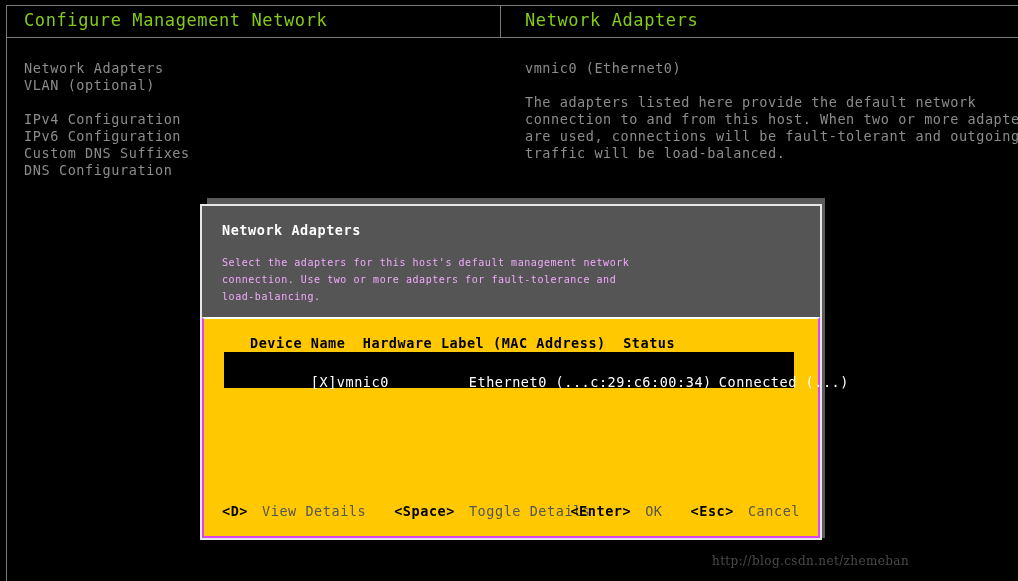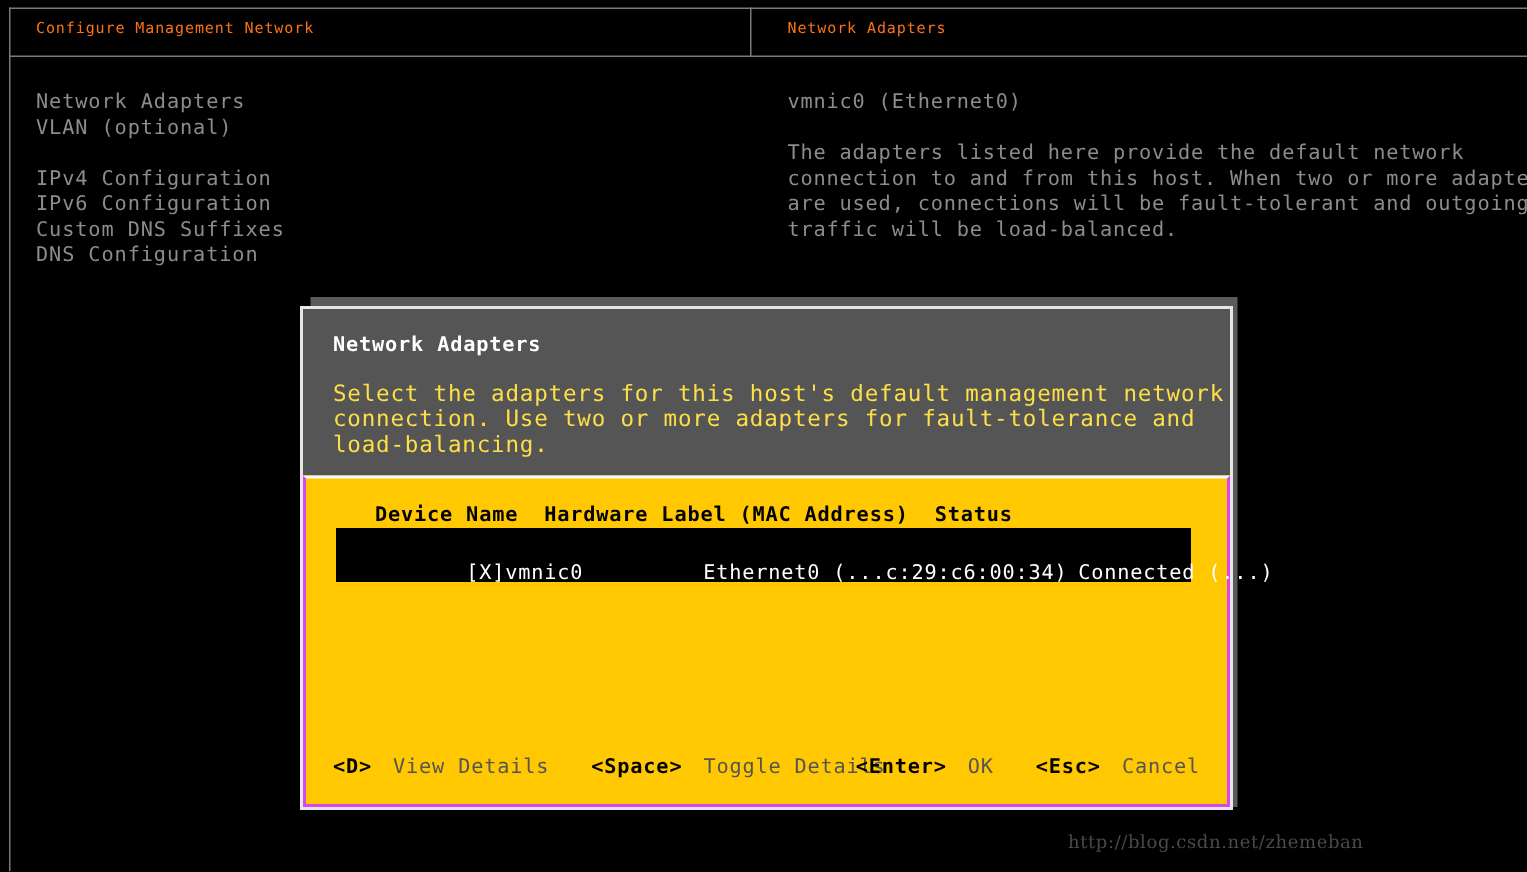--- a/index.html
+++ b/index.html
@@ -40,23 +40,23 @@
     position: absolute;
     left: 500px; top: 5px;
     width: 1px; height: 33px;
     background: #7a7a7a;
   }
 
   
   .hdr-title {
     position: absolute;
     top: 12px;
-    font-size: 10px;
+    font-size: 17px;
     line-height: 16px;
-    color: #f97316;
+    color: #84cc16;
     letter-spacing: 0.6px;
     white-space: pre;
   }
   .hdr-left  { left: 24px; }
   .hdr-right { left: 525px; }
 
   
   .menu {
     position: absolute;
     left: 24px;
@@ -125,23 +125,23 @@
   .dlg-title {
     font-size: 13.5px;
     line-height: 17px;
     color: #ffffff;
     font-weight: bold;
     letter-spacing: 0.55px;
     white-space: pre;
   }
   .dlg-desc-gap { height: 15px; }
   .dlg-desc-line {
-    font-size: 15px;
-    line-height: 17px;
-    color: #fde047;
+    font-size: 10px;
+    line-height: 17px;
+    color: #f0abfc;
     letter-spacing: 0.55px;
     white-space: pre;
   }
 
   
   .dlg-body {
     position: absolute;
     left: 0;
     top: 111px;
     right: 0;

